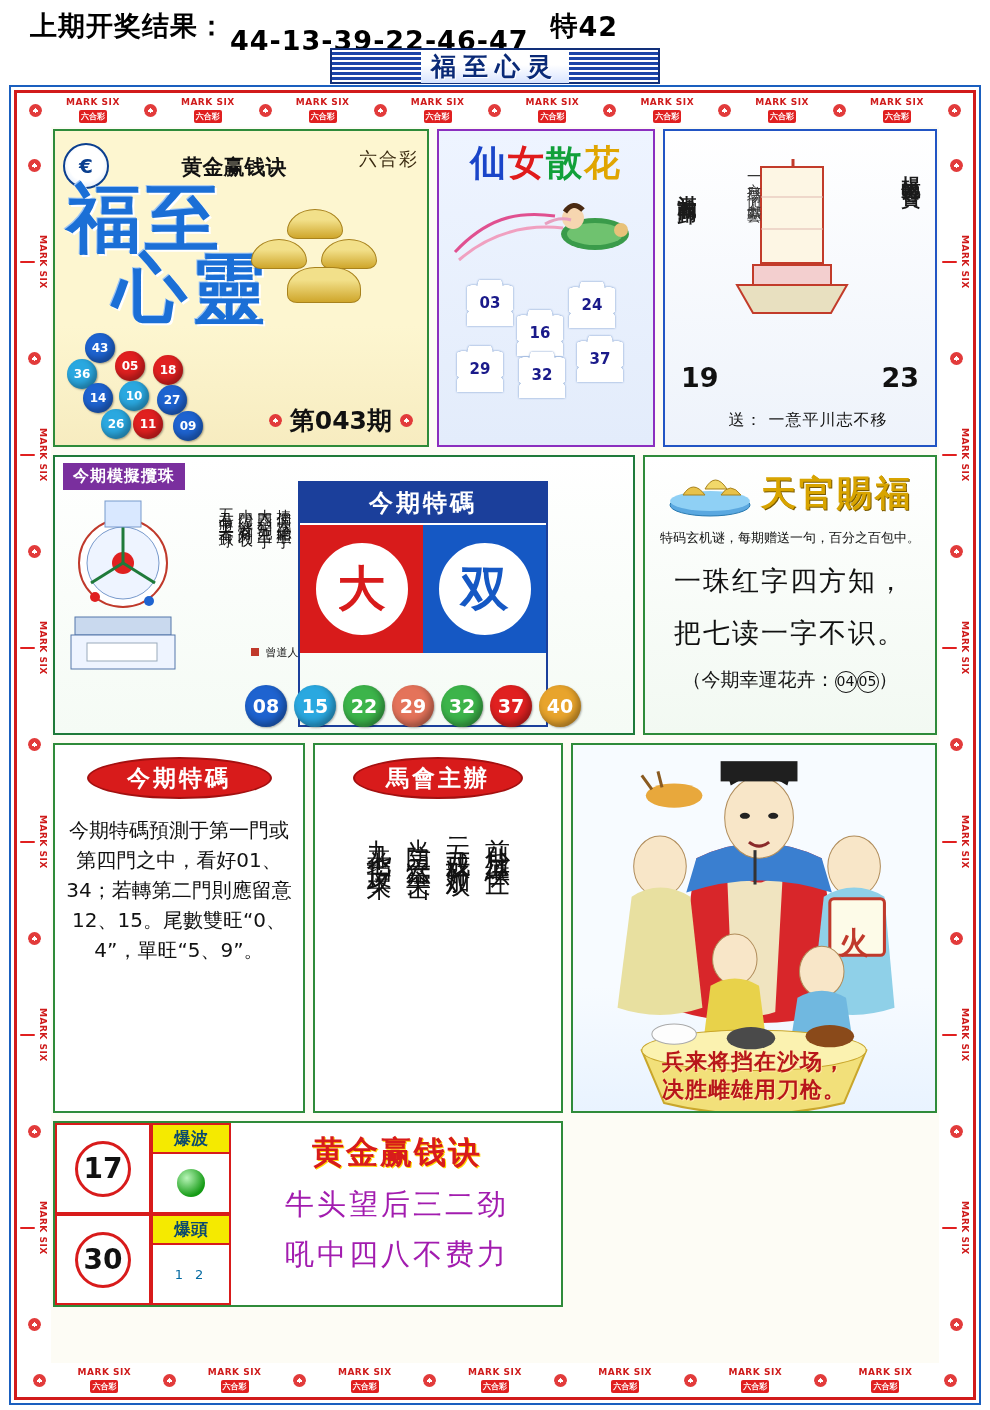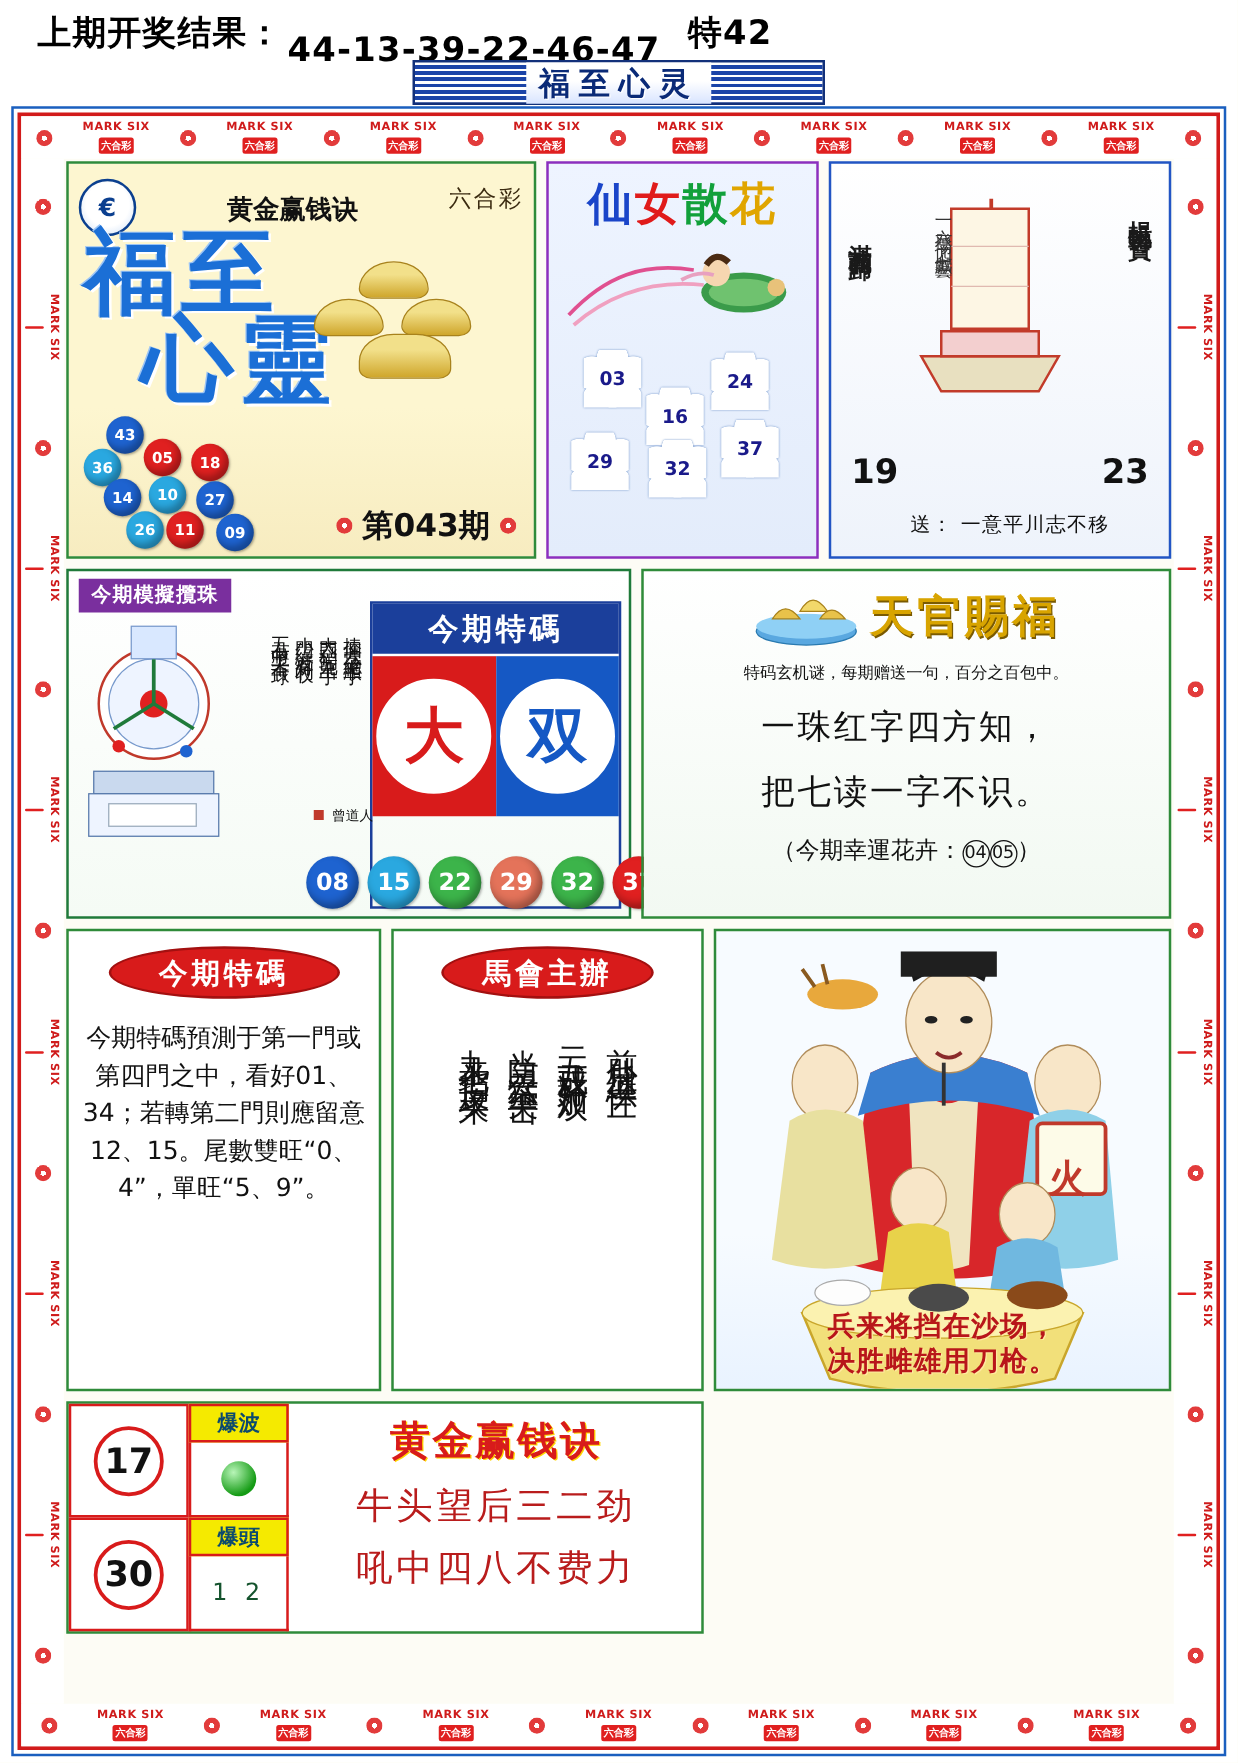--- a/index.html
+++ b/index.html
@@ -218,21 +218,21 @@
     font-size: 27px; font-weight: bold; color: #111;
   }
   .boat-send {
     position: absolute; bottom: 14px; left: 16px; right: 0;
     text-align: center; font-size: 16px; color: #111; letter-spacing: 1px;
   }
 
   
   .r2 { height: 280px; margin-top: 8px; }
   .b-sim {
-    width: 452px; border: 2px solid #1f7a3a;
+    width: 582px; border: 2px solid #1f7a3a;
     background: linear-gradient(to bottom,#ffffff,#f5fbf5);
     position: relative; padding: 6px;
     display: flex;
   }
   .sim-label {
     position: absolute; left: 8px; top: 6px;
     background: #7a2f9e; color: #fff; font-size: 16px; font-weight: bold;
     padding: 3px 10px; letter-spacing: 1px;
   }
   .machine { width: 150px; position: relative; margin-top: 34px; }
@@ -372,21 +372,21 @@
   .green-dot {
     width: 28px; height: 28px; border-radius: 50%;
     background: radial-gradient(circle at 35% 32%, #b8f5b8, #159b15 70%);
   }
   .gold-right { flex: 1; padding: 8px 4px 4px; text-align: center; }
   .gold-title {
     font-size: 32px; font-weight: bold; color: #d81b1b;
     letter-spacing: 2px; text-shadow: 1px 1px 0 #ffd700;
   }
   .gold-line {
-    font-size: 29px; color: #b91c1c; letter-spacing: 3px; margin-top: 10px;
+    font-size: 29px; color: #a21caf; letter-spacing: 3px; margin-top: 10px;
   }
 </style>
 </head>
 <body>
 
 <div class="top-bar">
   <span>上期开奖结果：</span>
   <span class="nums">44-13-39-22-46-47</span>
   <span class="special">特</span>
   <span>42</span>
@@ -796,21 +796,21 @@
             <div class="gl-cell">
               <div class="gl-circle">30</div>
             </div>
           </div>
           <div class="gr-col">
             <div class="gr-tag">爆波</div>
             <div class="gr-body">
               <div class="green-dot"></div>
             </div>
             <div class="gr-tag">爆頭</div>
-            <div class="gr-body" style="font-size:19px; color:#14532d; letter-spacing:4px;">1 2</div>
+            <div class="gr-body" style="font-size:13px; color:#0369a1; letter-spacing:4px;">1 2</div>
           </div>
         </div>
         <div class="gold-right">
           <div class="gold-title">黄金赢钱诀</div>
           <div class="gold-line">牛头望后三二劲</div>
           <div class="gold-line">吼中四八不费力</div>
         </div>
       </div>
     </div>
 

